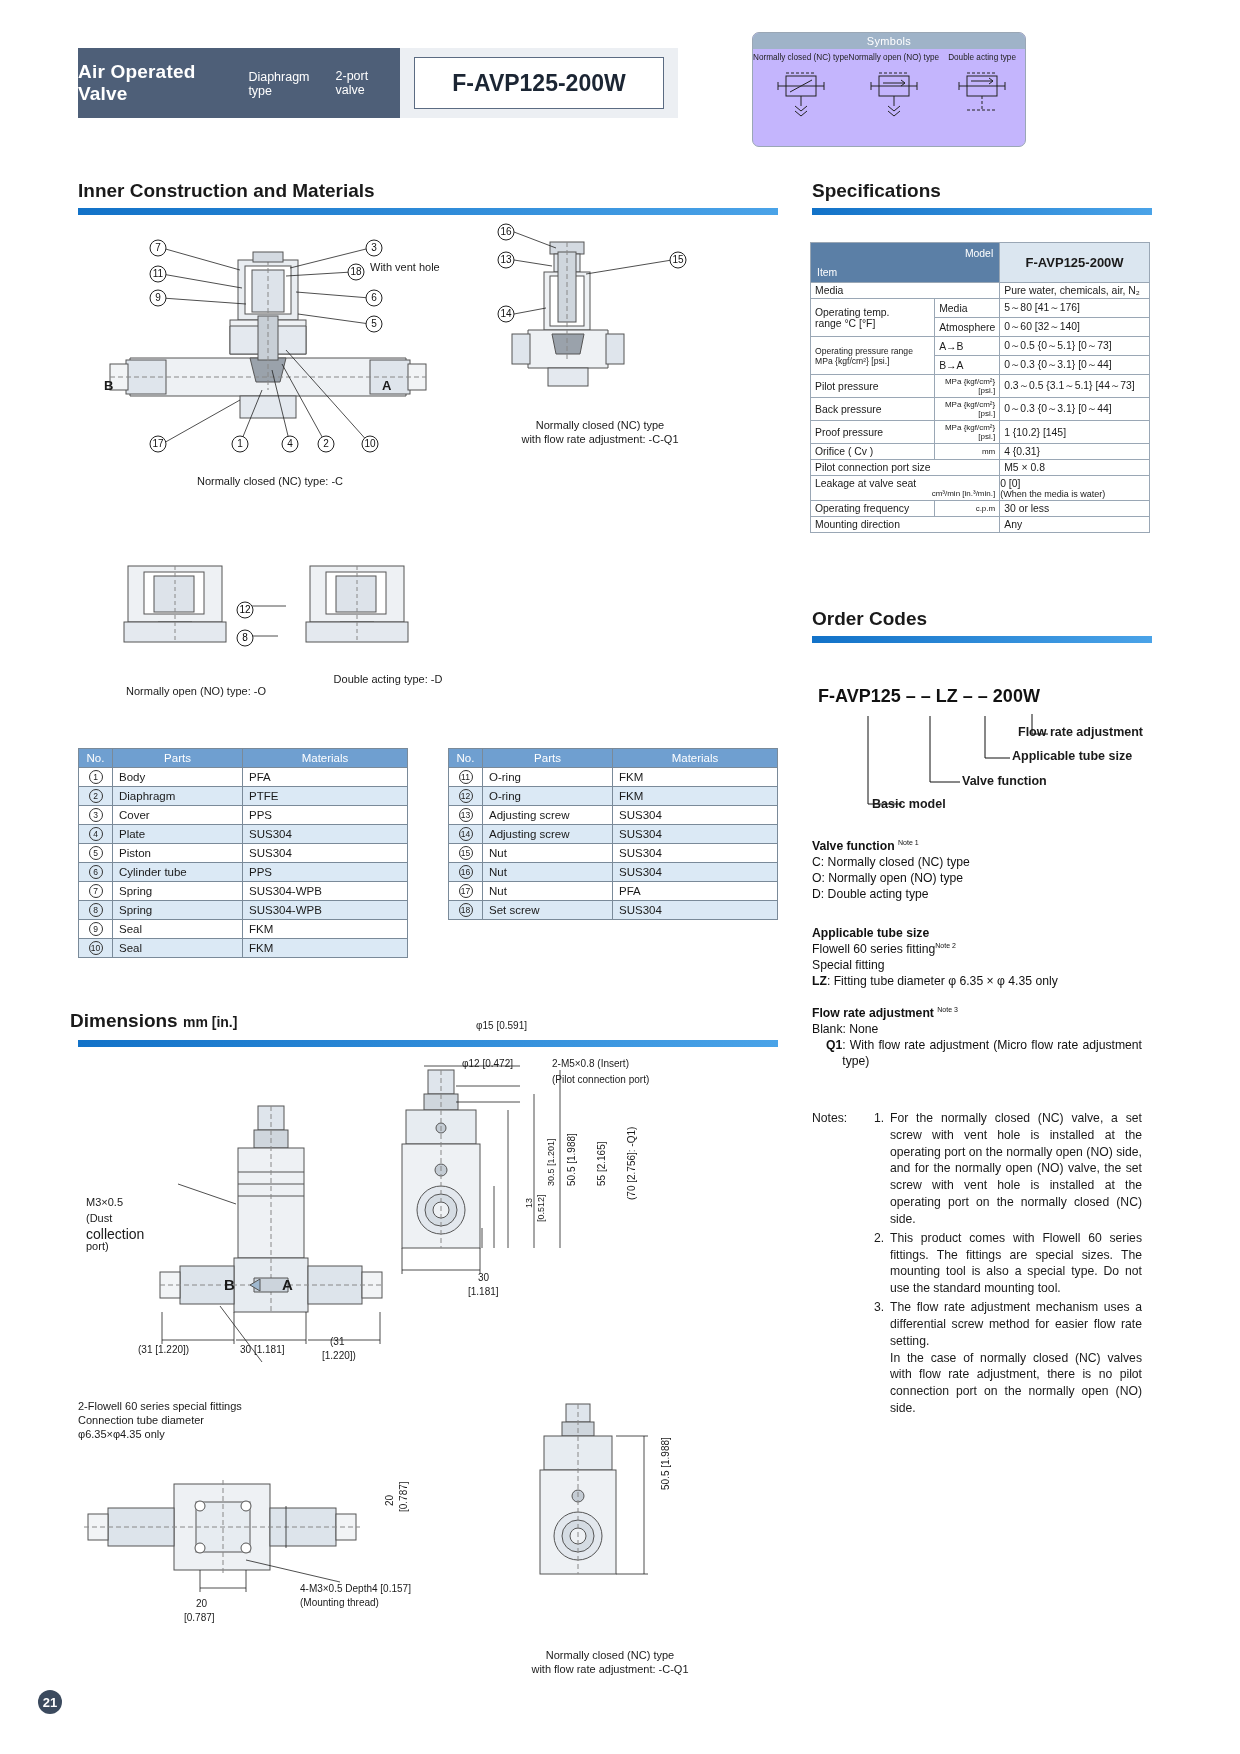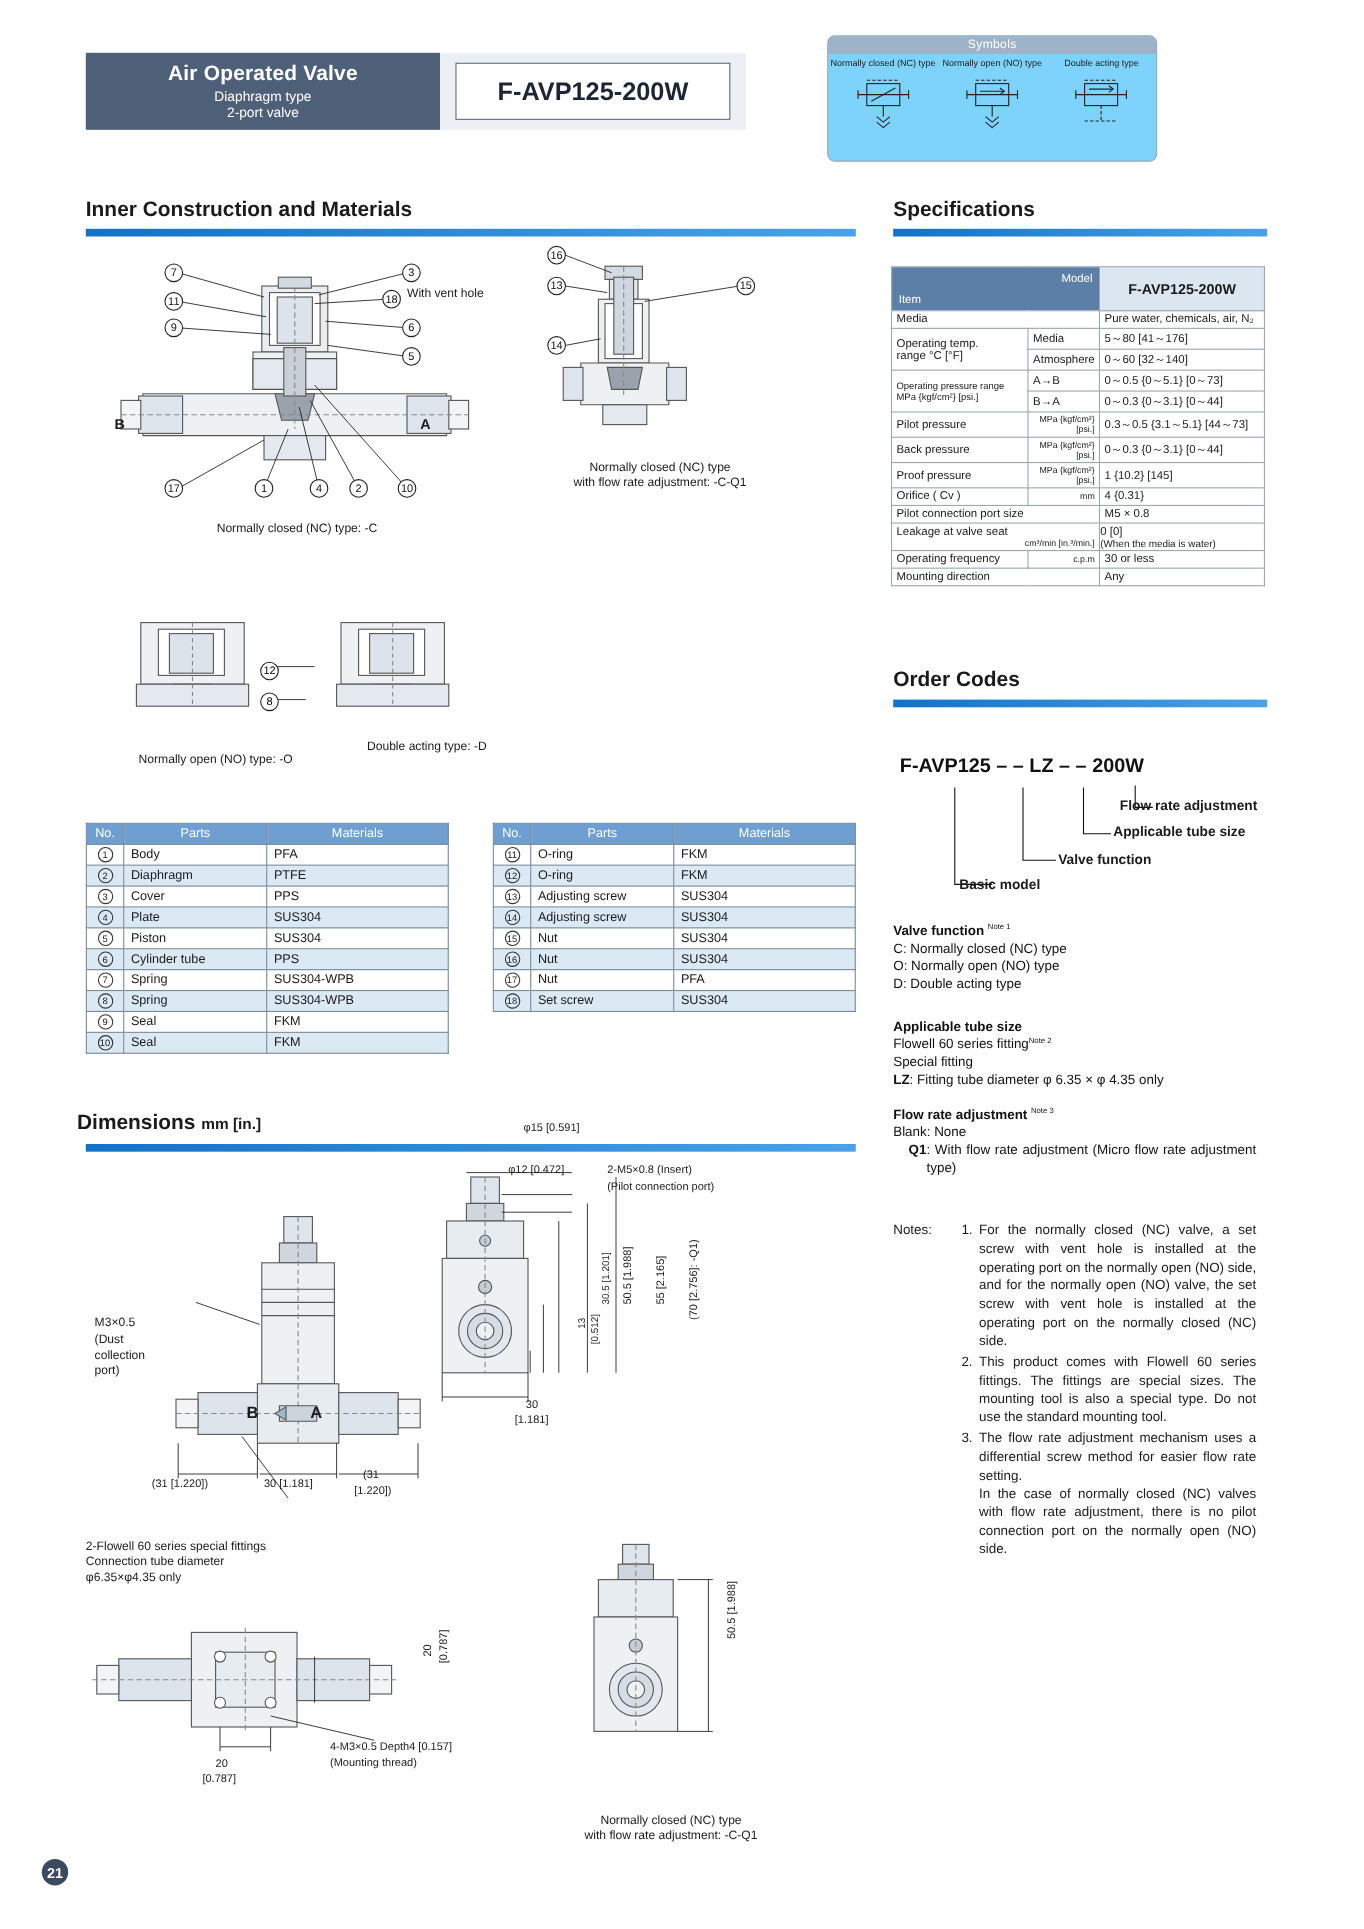--- a/index.html
+++ b/index.html
@@ -12,39 +12,39 @@
     position:relative;
     overflow:hidden;
   }
   .page { position:relative; width:1240px; height:1754px; }
 
   
   .header-wrap { position:absolute; left:78px; top:48px; width:600px; height:70px; }
   .hdr-blue {
     position:absolute; left:0; top:0; width:322px; height:70px;
     background:#4e5f78; color:#fff;
-    display:flex; flex-direction:column; justify-content:center; align-items:center;
+    display:flex; flex-direction:row; justify-content:center; align-items:center;
   }
   .hdr-blue .t1 { font-size:19px; font-weight:bold; letter-spacing:.2px; }
   .hdr-blue .t2 { font-size:12.5px; margin-top:2px; }
   .hdr-blue .t3 { font-size:12.5px; }
   .hdr-grey {
     position:absolute; left:322px; top:0; width:278px; height:70px;
     background:#eceff3; display:flex; align-items:center; justify-content:center;
   }
   .hdr-grey-inner {
     border:1px solid #5b6b82; background:#fff;
     width:250px; height:52px; display:flex; align-items:center; justify-content:center;
     font-size:23px; font-weight:bold; color:#1b2533;
   }
 
   
   .symbols {
-    position:absolute; left:752px; top:32px; width:300px; height:115px;
-    border:1px solid #9aa7b5; border-radius:7px; background:#7dd3fc;
+    position:absolute; left:752px; top:32px; width:274px; height:115px;
+    border:1px solid #9aa7b5; border-radius:7px; background:#c4b5fd;
   }
   .symbols-title {
     background:#9fb3c8; color:#fff; font-size:11px; text-align:center;
     border-radius:6px 6px 0 0; padding:2px 0 2px; letter-spacing:.3px;
   }
   .sym-cols { display:flex; }
   .sym-col { flex:1; text-align:center; padding-top:4px; }
   .sym-col .cap { font-size:8.2px; color:#222; white-space:nowrap; }
   .sym-art { margin:8px auto 0; width:62px; height:48px; position:relative; }
 
@@ -630,21 +630,21 @@
       </g>
 
       <g stroke="#222" stroke-width="0.8" fill="none">
         <line x1="28" y1="84" x2="86" y2="104"></line>
         <line x1="112" y1="262" x2="70" y2="206"></line>
       </g>
     </svg>
   </div>
   <div class="dim-txt" style="left:86px; top:1196px; font-size:11px;">M3×0.5</div>
   <div class="dim-txt" style="left:86px; top:1212px; font-size:11px;">(Dust</div>
-  <div class="dim-txt" style="left:86px; top:1226px; font-size:11px;">collection</div>
+  <div class="dim-txt" style="left:86px; top:1226px; font-size:14px;">collection</div>
   <div class="dim-txt" style="left:86px; top:1240px; font-size:11px;">port)</div>
   <div class="dim-txt" style="left:224px; top:1276px; font-size:15px; font-weight:bold;">B</div>
   <div class="dim-txt" style="left:282px; top:1276px; font-size:15px; font-weight:bold;">A</div>
   <div class="dim-txt" style="left:138px; top:1344px;">(31 [1.220])</div>
   <div class="dim-txt" style="left:240px; top:1344px;">30 [1.181]</div>
   <div class="dim-txt" style="left:330px; top:1336px;">(31</div>
   <div class="dim-txt" style="left:322px; top:1350px;">[1.220])</div>
   <div class="dim-txt" style="left:78px; top:1400px; font-size:11px;">2-Flowell 60 series special fittings</div>
   <div class="dim-txt" style="left:78px; top:1414px; font-size:11px;">Connection tube diameter</div>
   <div class="dim-txt" style="left:78px; top:1428px; font-size:11px;">φ6.35×φ4.35 only</div>

